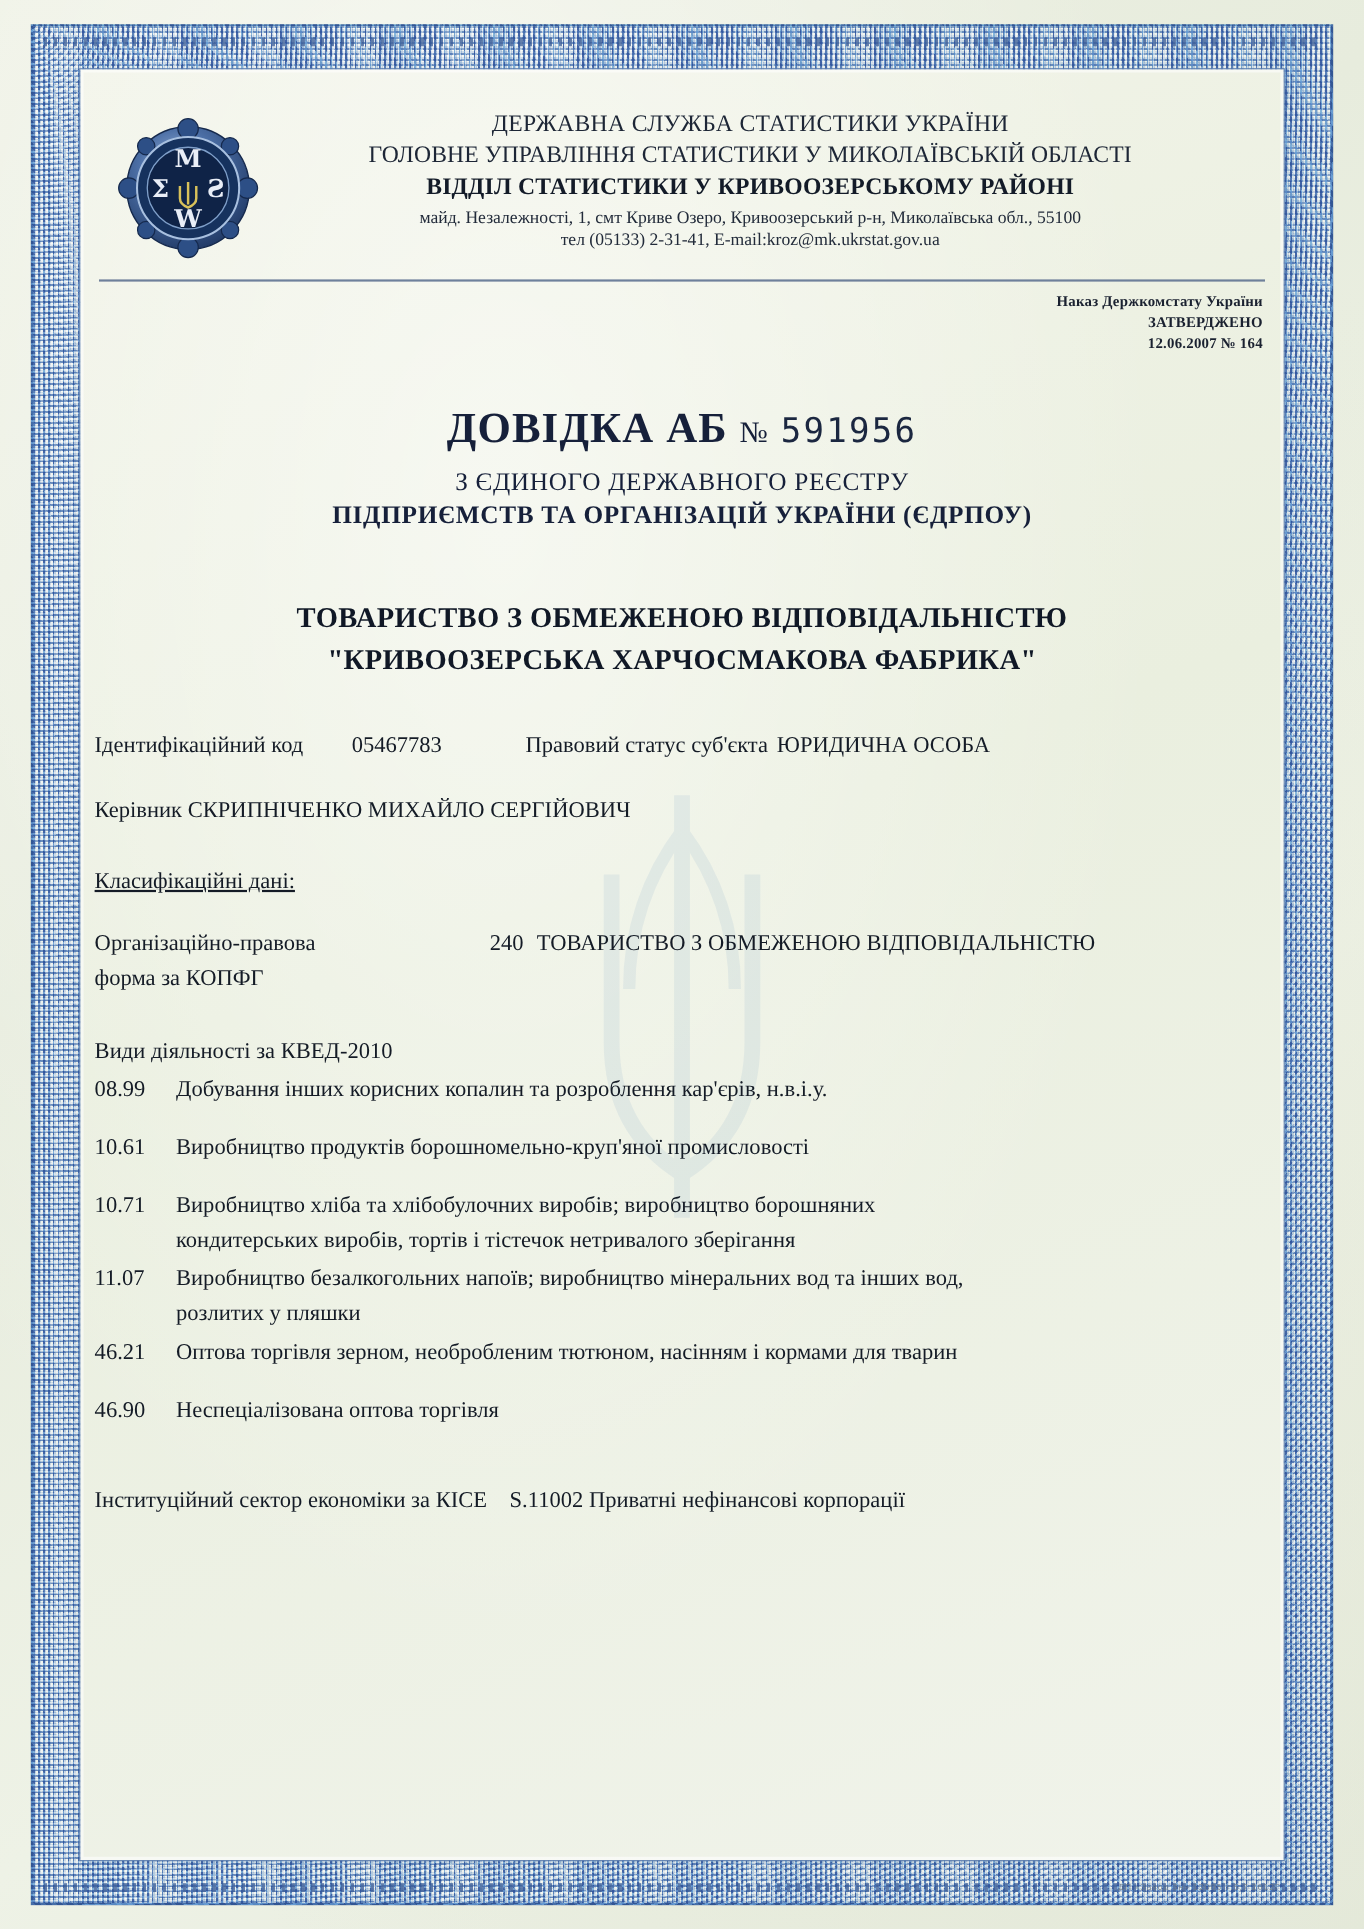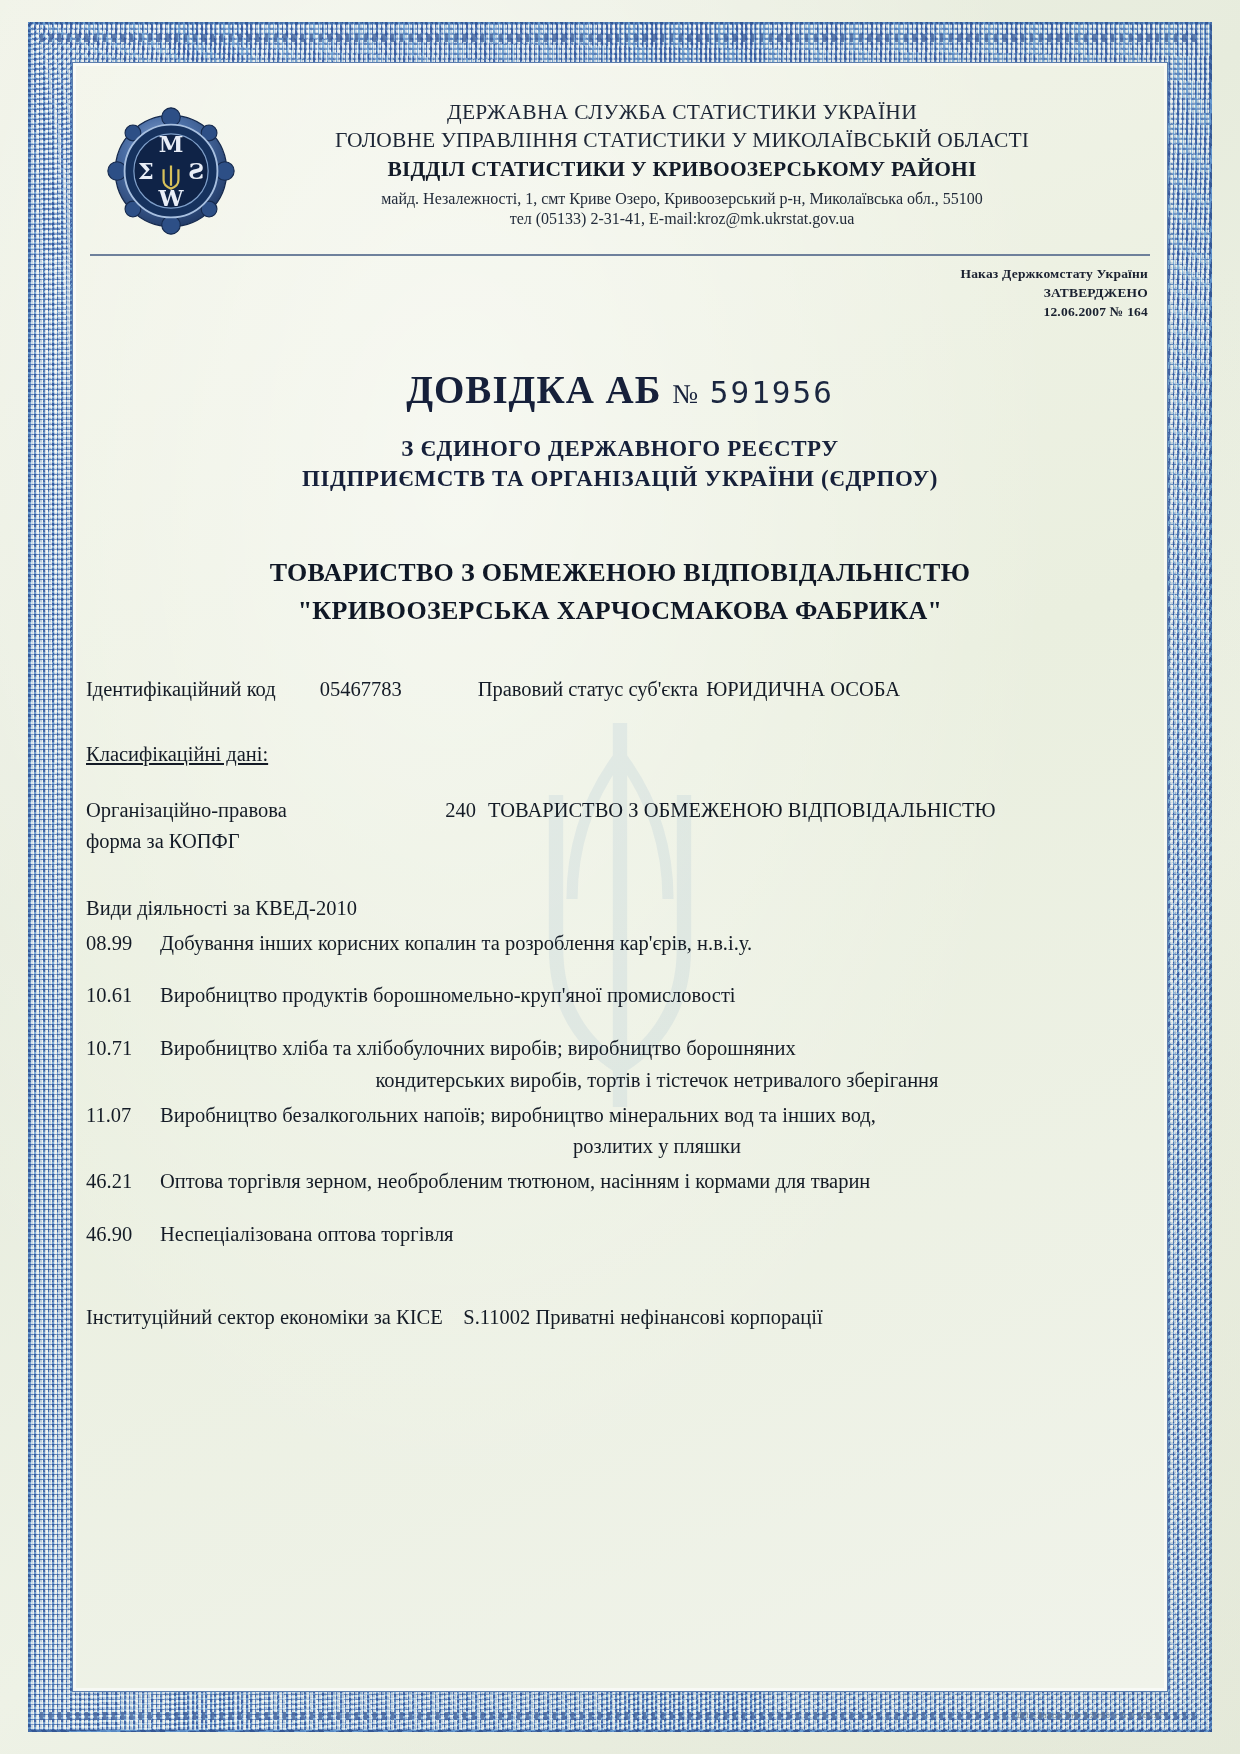--- a/index.html
+++ b/index.html
@@ -79,21 +79,21 @@
 
   .rule{height:2px;background:#5f7392;margin:18px 4px 0 4px;opacity:.9;}
 
   .approve{text-align:right;margin-top:8px;padding-right:6px;}
   .approve div{font-size:13.5px;font-weight:bold;color:#1a2130;line-height:1.42;letter-spacing:.2px;}
 
   .title-block{text-align:center;margin-top:46px;}
   .t-main{font-size:39px;font-weight:bold;color:#16203a;letter-spacing:1px;}
   .t-main .num{font-weight:normal;font-family:"DejaVu Sans Mono",monospace;font-size:31px;letter-spacing:2px;color:#1b2740;}
   .t-main .nomer{font-size:27px;font-weight:normal;}
-  .t-sub1{font-size:23px;font-weight:bold;color:#16203a;margin-top:24px;letter-spacing:.6px;}
+  .t-sub1{font-size:23px;font-weight:normal;color:#16203a;margin-top:13px;letter-spacing:.6px;}
   .t-sub2{font-size:23px;font-weight:bold;color:#16203a;margin-top:4px;letter-spacing:.6px;}
 
   .org{text-align:center;margin-top:62px;}
   .org div{font-size:26px;font-weight:bold;color:#101826;letter-spacing:.3px;line-height:1.45;}
 
   .body{margin-top:44px;font-size:20.5px;color:#141b26;line-height:1.5;}
   .ident{display:flex;align-items:baseline;}
   .ident .lbl{}
   .ident .code{margin-left:44px;}
   .ident .status-lbl{margin-left:76px;}
@@ -109,21 +109,21 @@
   .g-val div{margin-top:0;}
   .g-val div + div{margin-top:2px;}
 
   .kved-head{margin-top:36px;}
   .kved-list{margin-top:4px;}
   .kved{display:flex;margin-top:0;align-items:flex-start;}
   .kved + .kved{margin-top:22px;}
   .kved.tight + .kved.tight{margin-top:4px;}
   .k-code{width:74px;flex:0 0 74px;}
   .k-txt{flex:1;}
-  .k-txt div+div{margin-top:1px;text-align:center;}
+  .k-txt div+div{margin-top:1px;}
 
   .kise{margin-top:52px;}
 
   .footer-code{
     position:absolute;right:76px;bottom:34px;
     font-size:7.5px;color:#6d7a86;letter-spacing:.5px;
     font-family:"DejaVu Sans",sans-serif;opacity:.8;
   }
 </style>
 </head>
@@ -213,20 +213,24 @@
 
     <div class="body">
 
       <div class="ident">
         <span class="lbl">Ідентифікаційний код</span>
         <span class="code">05467783</span>
         <span class="status-lbl">Правовий статус суб'єкта</span>
         <span class="status-val">ЮРИДИЧНА ОСОБА</span>
       </div>
 
+      <div class="chief">
+        <span>Керівник</span>
+        <span>СКРИПНІЧЕНКО МИХАЙЛО СЕРГІЙОВИЧ</span>
+      </div>
 
       <div class="class-head">Класифікаційні дані:</div>
 
 
       <div class="grid-row">
         <div class="g-lbl">
           <div>Організаційно-правова</div>
           <div>форма за КОПФГ</div>
         </div>
         <div class="g-code">240</div>

